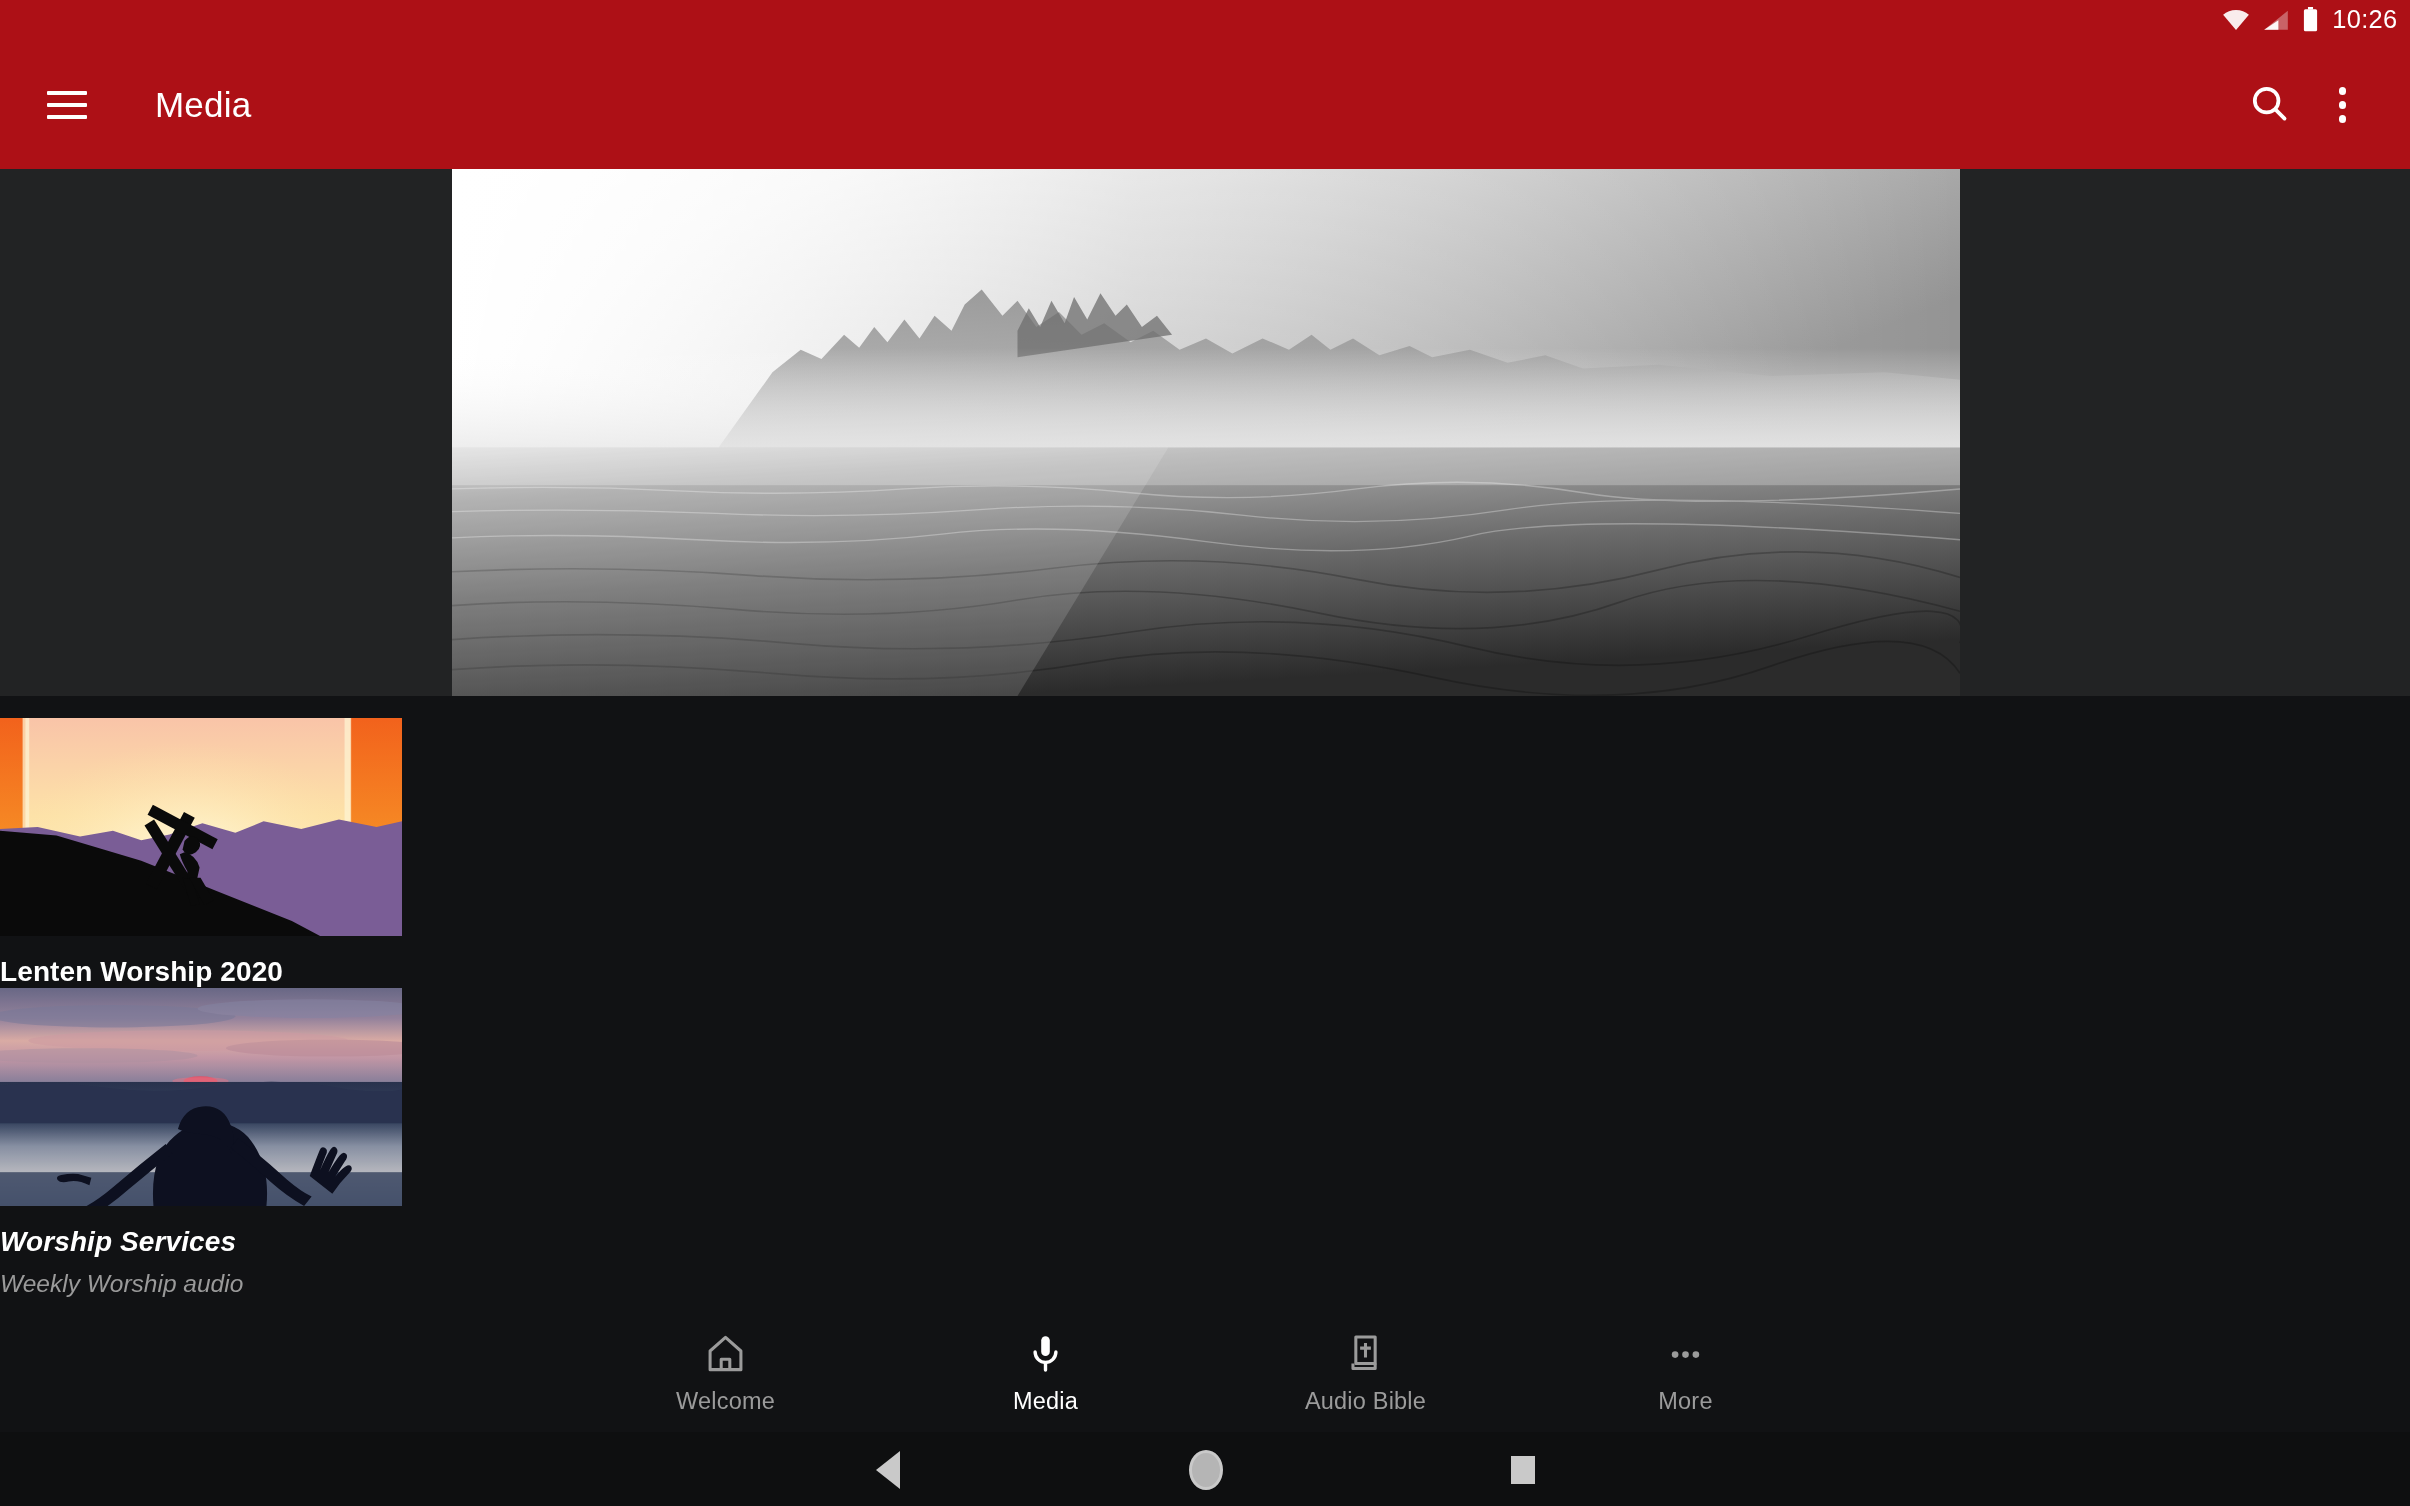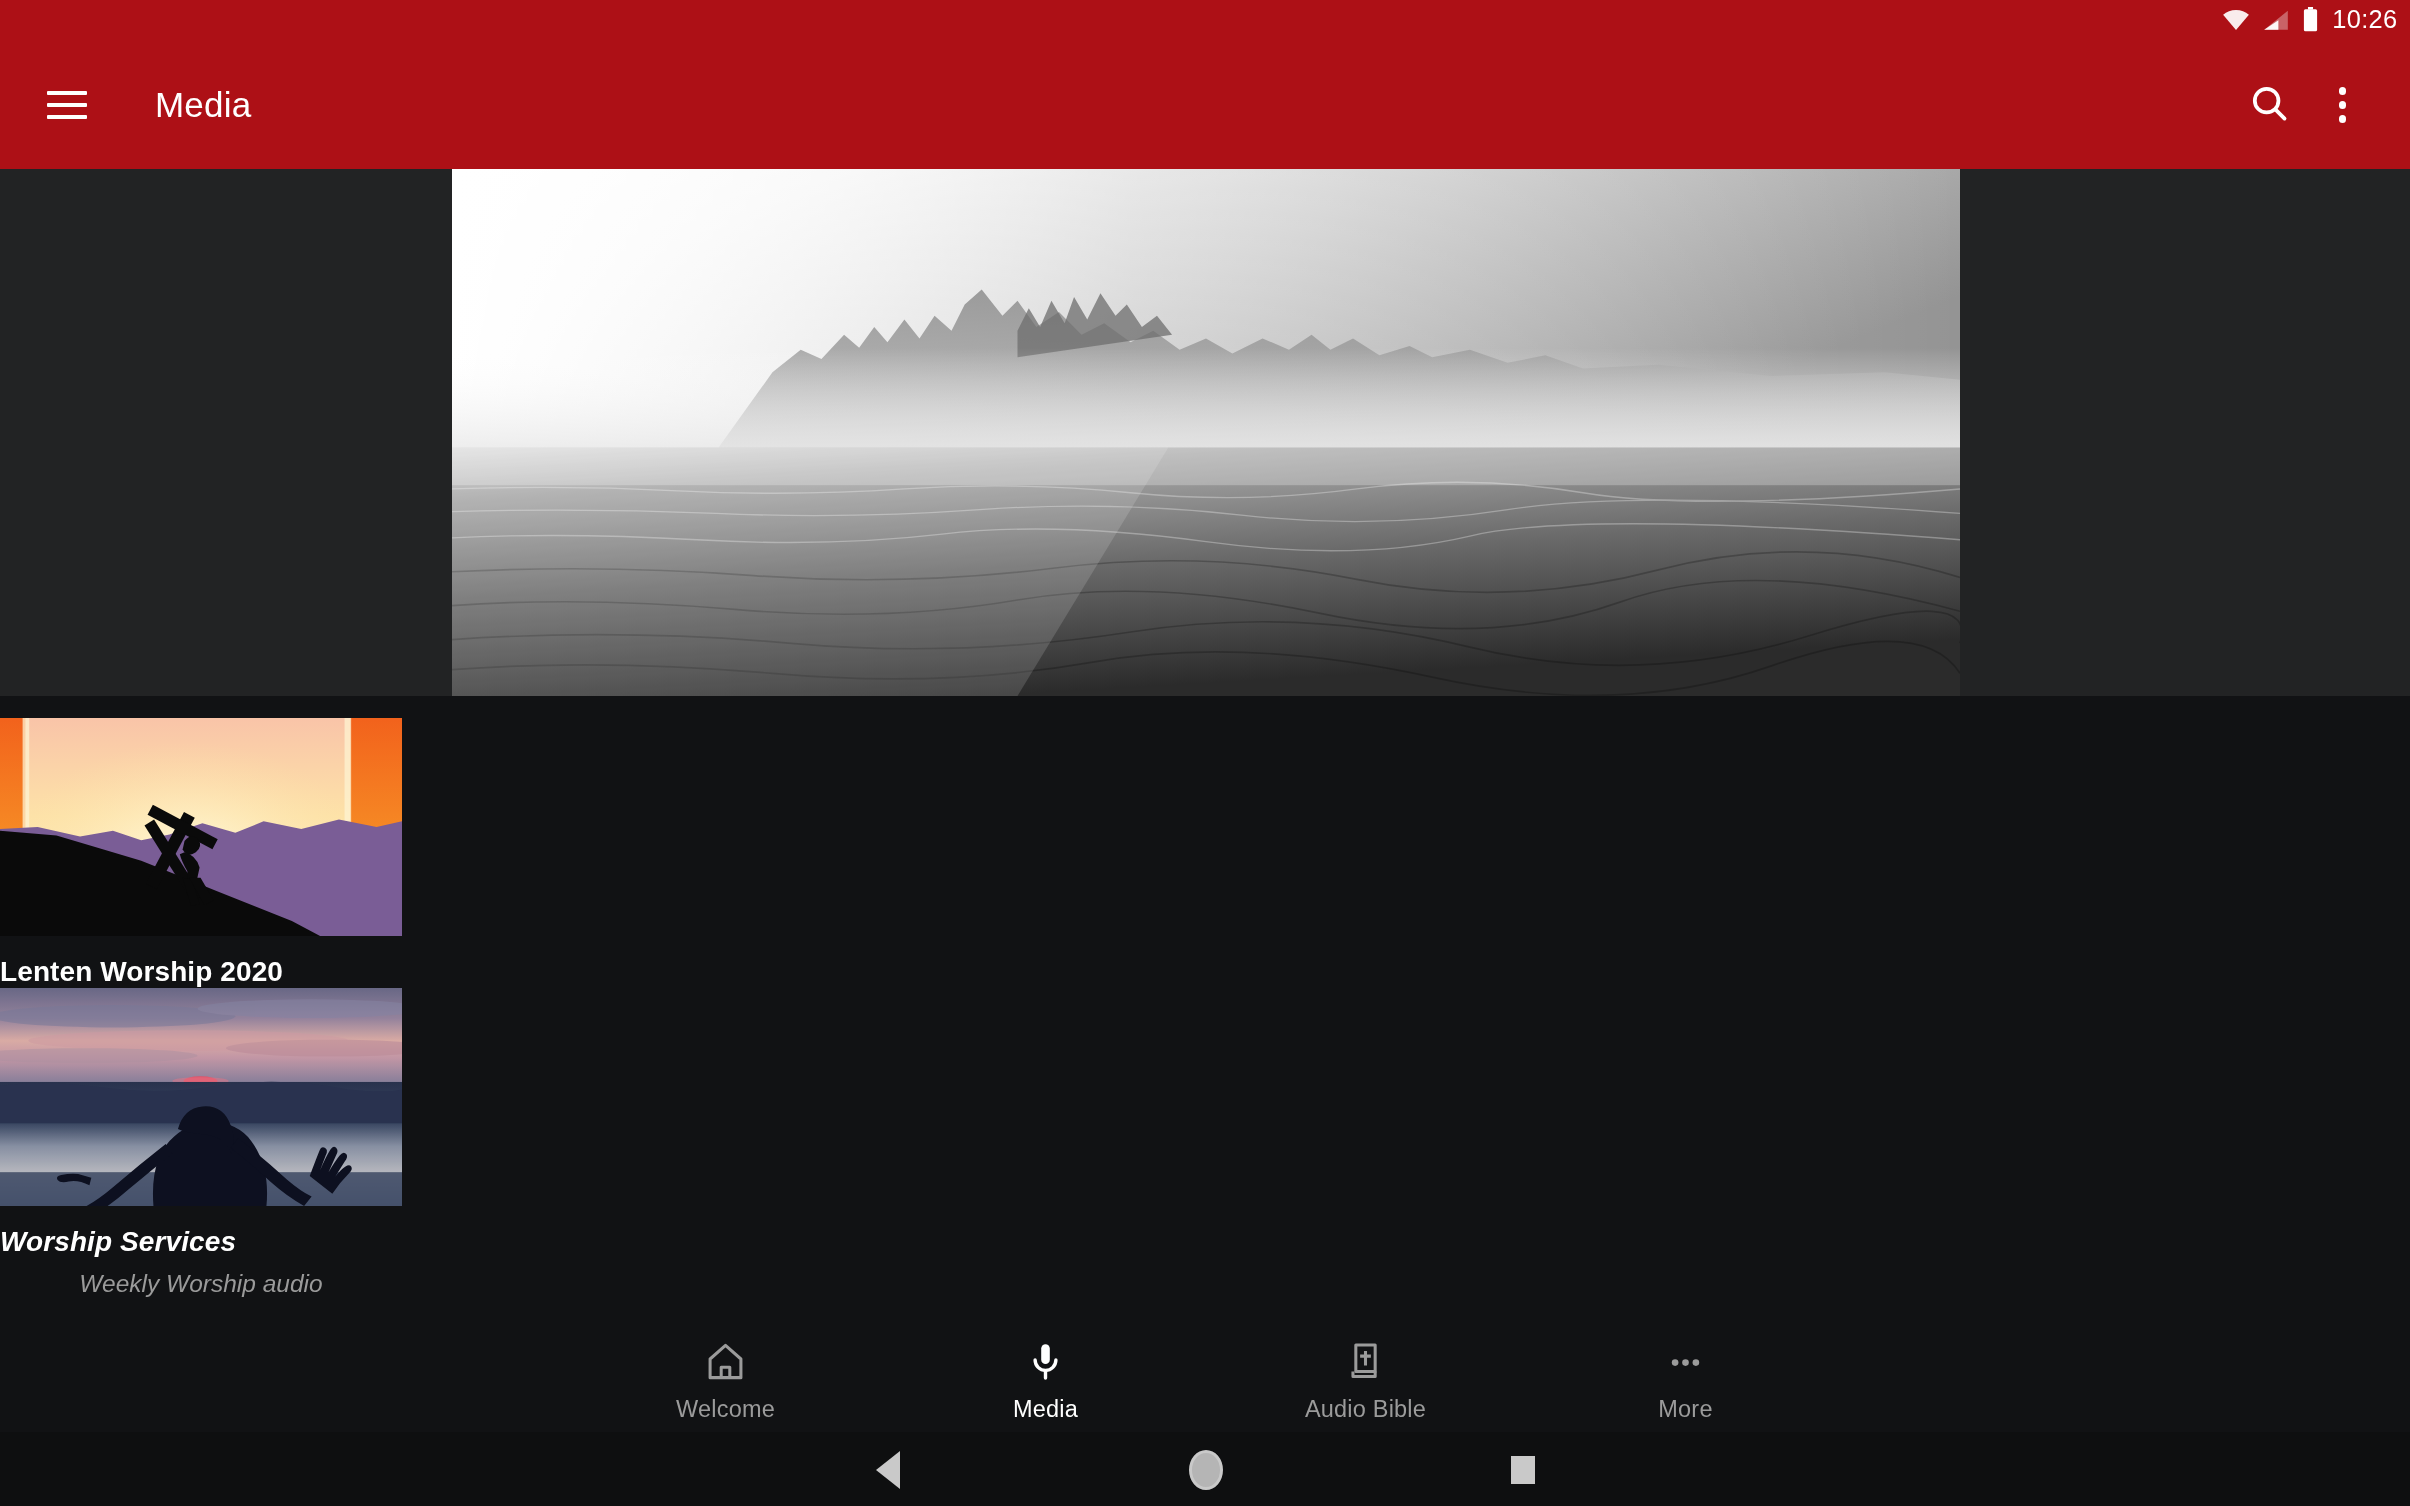--- a/index.html
+++ b/index.html
@@ -68,29 +68,28 @@
   .thumb { width:402px; height:218px; overflow:hidden; position:relative; background:#000; }
   .thumb svg { display:block; width:100%; height:100%; }
   .card-text { padding:21px 0 0 0; }
   .card-title {
     color:#ffffff; font-size:28px; font-weight:700; line-height:1.1;
     letter-spacing:0.1px;
   }
   .card-sub {
     color:#9a9a9a; font-size:24.5px; font-weight:400; margin-top:13px;
     line-height:1.1;
-    text-align:center;
   }
   
   .card.first .card-text { padding-left:0; }
   .card.second .card-text { padding-left:0; }
 
   
   .bottomnav {
-    position:absolute; bottom:62px; left:0; width:2411px; height:132px;
+    position:absolute; bottom:70px; left:0; width:2411px; height:132px;
     display:flex; align-items:center; justify-content:center;
   }
   .navitem {
     width:320px; display:flex; flex-direction:column; align-items:center;
     gap:13px; cursor:pointer;
   }
   .navitem .ic { height:47px; display:flex; align-items:flex-end; justify-content:center; }
   .navitem .lbl { font-size:23.5px; color:#9b9b9b; letter-spacing:0.2px; }
   .navitem.active .lbl { color:#ffffff; font-weight:400; }
 

